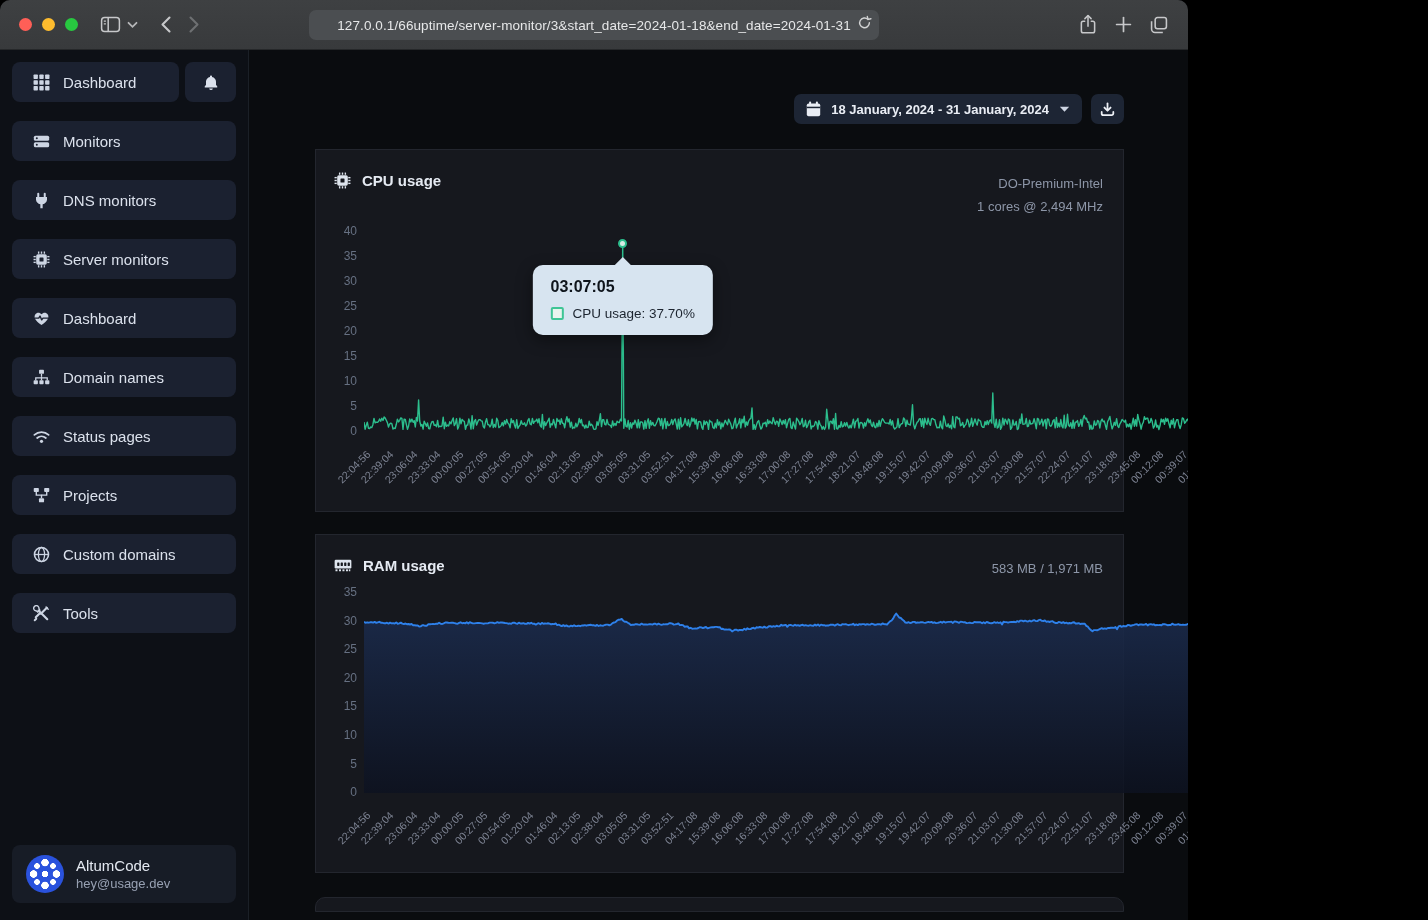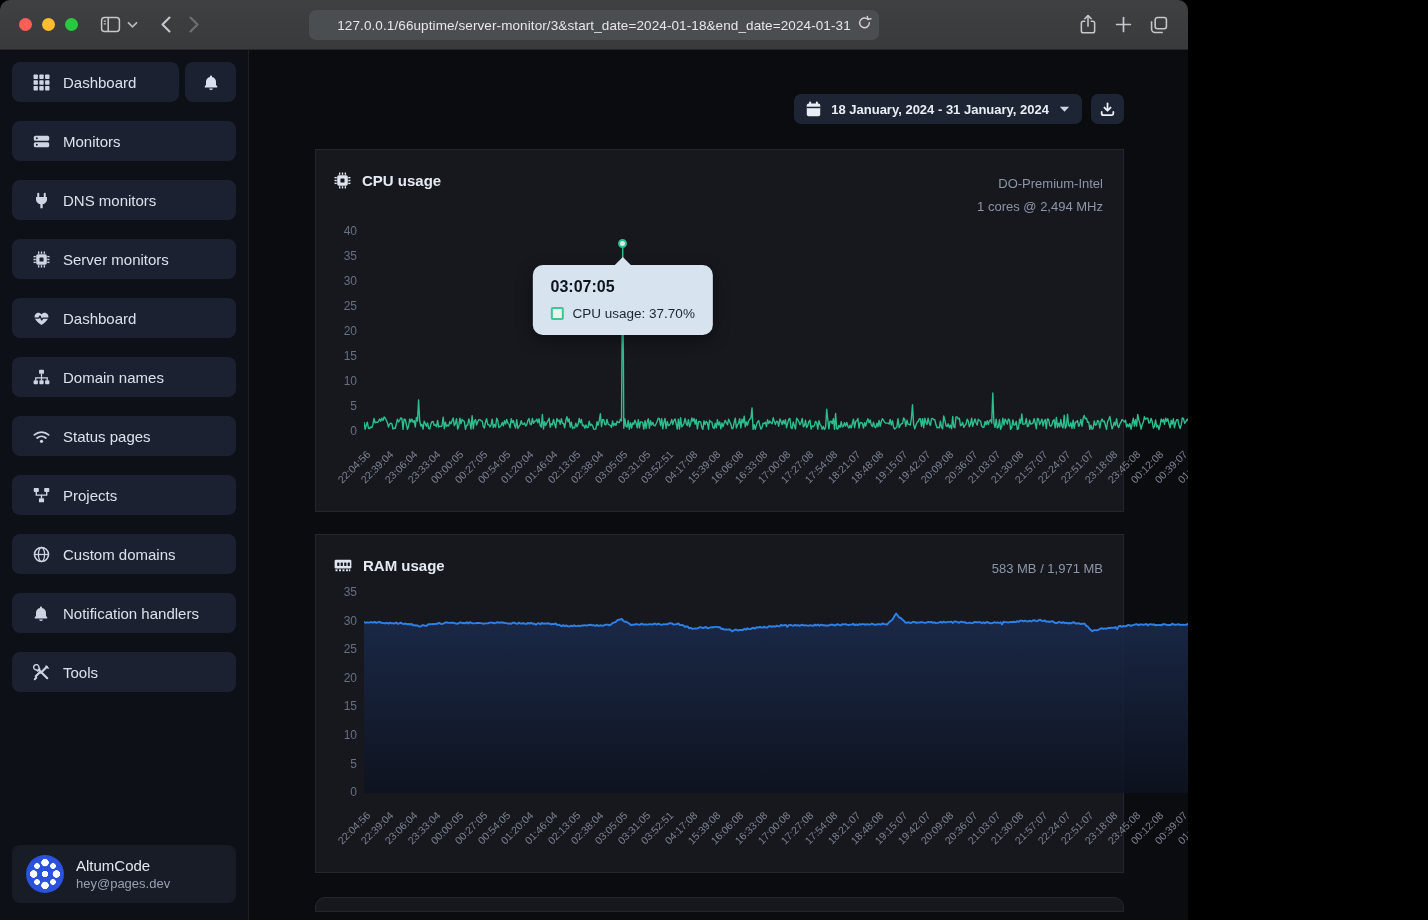--- a/index.html
+++ b/index.html
@@ -294,49 +294,38 @@
                   <ellipse cx="8" cy="8" rx="2.9" ry="6.6" stroke-width="1.2"></ellipse>
                   <line x1="1.4" y1="8" x2="14.6" y2="8" stroke-width="1.2"></line>
                 </svg>
               </span>
               <span>Custom domains</span>
             </button>
           </div>
           <div class="nav-row">
             <button class="nav-btn">
               <span class="nav-icon">
-                <svg width="16" height="17" viewBox="0 0 16 16" fill="currentColor">
-                  <path d="M8 1.1 c0.55 0 1 0.45 1 1 v0.45 C11.3 3 13 4.9 13 7.3 v2.9 l1.25 1.85 c0.25 0.42 0 1.05 -0.6 1.05 H2.35 c-0.6 0 -0.85 -0.63 -0.6 -1.05 L3 10.2 V7.3 c0 -2.4 1.7 -4.3 4 -4.75 V2.1 c0 -0.55 0.45 -1 1 -1 Z"></path>
-                  <path d="M9.9 14.1 a1.95 1.95 0 0 1 -3.8 0 Z"></path>
-                </svg>
-              </span>
-              <span>Notification handlers</span>
-            </button>
-          </div>
-          <div class="nav-row">
-            <button class="nav-btn">
-              <span class="nav-icon">
                 <svg width="17" height="17" viewBox="0 0 16 16" fill="none" stroke="currentColor" stroke-linecap="round">
                   <path d="M5.2 5.2 L13.4 13.4" stroke-width="2"></path>
                   <path d="M5.6 3.4 a2.5 2.5 0 1 0 -2.2 2.2 l1.1 1.1 1.9 -1.9 Z" stroke-width="1.3"></path>
                   <path d="M13 2.6 L7.4 8.2" stroke-width="2"></path>
                   <path d="M12.3 1.9 l2 2" stroke-width="1.3"></path>
                   <path d="M2.6 11.5 L6.2 7.9" stroke-width="2"></path>
                   <path d="M1.6 14.4 l1.5 -1.5" stroke-width="1.8"></path>
                 </svg>
               </span>
               <span>Tools</span>
             </button>
           </div>
         </nav>
       <div class="account">
         <span class="avatar"></span>
         <div>
           <div class="acc-name">AltumCode</div>
-          <div class="acc-email">hey@pages.dev</div>
+          <div class="acc-email">hey@usage.dev</div>
         </div>
       </div>
     </aside>
 
     <main class="main">
       <div class="toolbar">
         <button class="datebtn">
           <span style="display:flex">
             <svg width="15" height="16" viewBox="0 0 15 16" fill="currentColor">
                 <rect x="3.1" y="0.6" width="2" height="3.6" rx="0.9"></rect>

